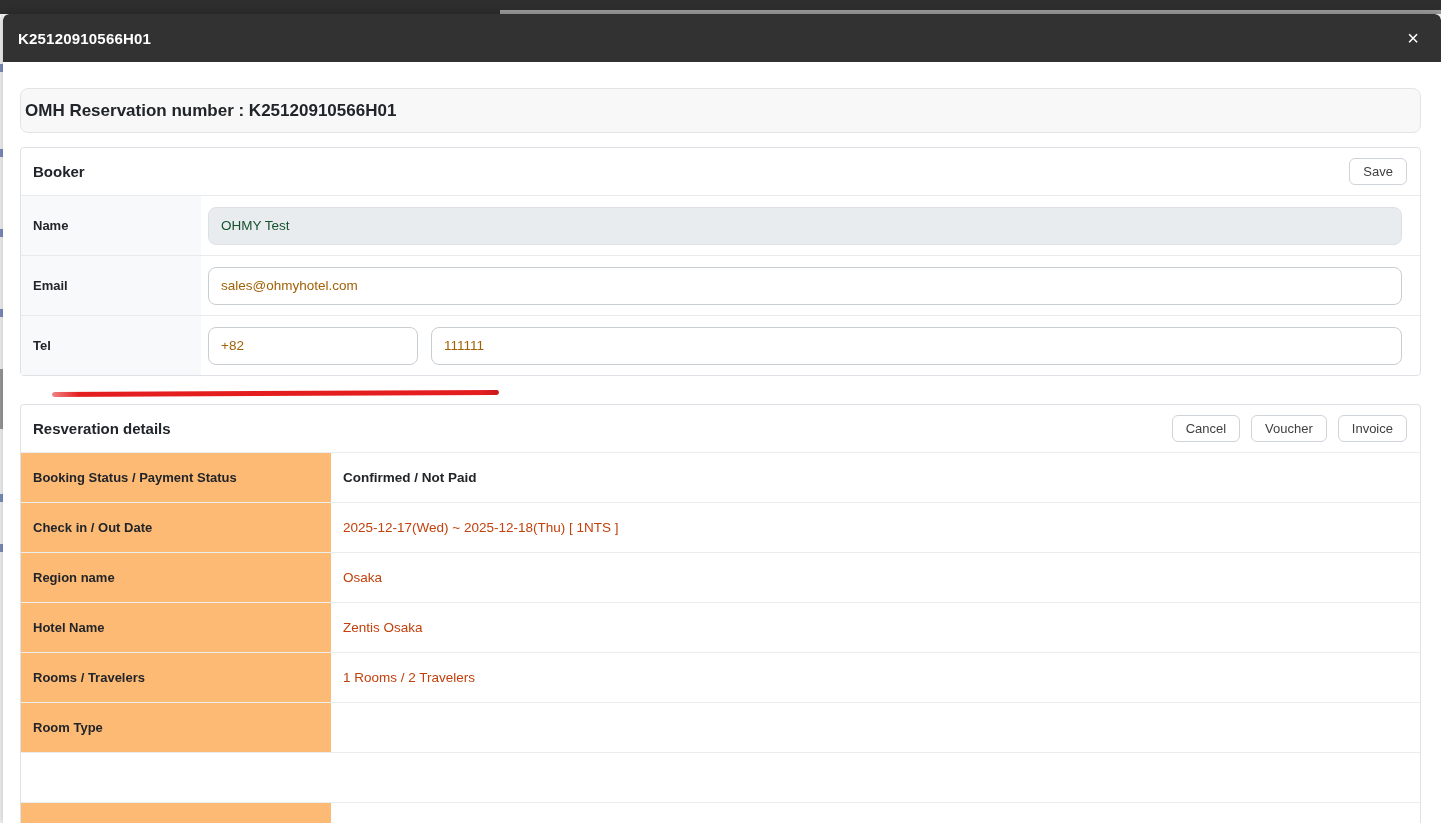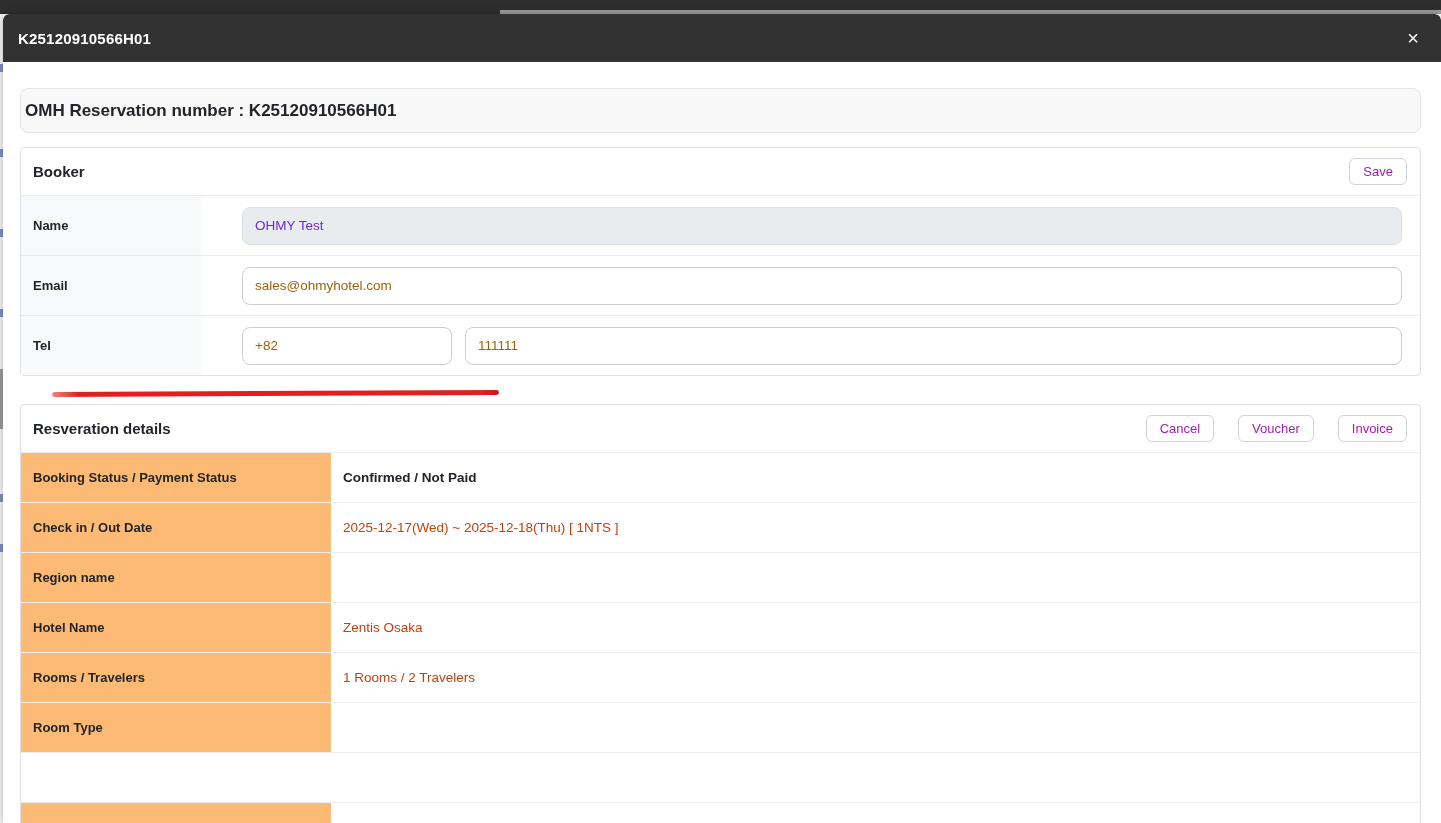--- a/index.html
+++ b/index.html
@@ -53,38 +53,38 @@
 
   
   .section { border: 1px solid #dee2e6; border-radius: 4px; background: #fff; }
   .section-header {
     height: 47px; display: flex; align-items: center; justify-content: space-between;
     padding: 0 13px 0 12px;
   }
   .section-title { font-weight: bold; font-size: 15px; }
   .btn {
     background: #ffffff; border: 1px solid #ced4da; border-radius: 6px;
-    font-size: 13px; color: #a21caf; padding: 5px 13px; cursor: pointer;
+    font-size: 13px; color: #404040; padding: 5px 13px; cursor: pointer;
     font-family: "Liberation Sans", sans-serif;
   }
-  .btn-group { display: flex; gap: 24px; }
-
-  
-  .form-row { display: flex; border-top: 1px solid #e9eaeb; height: 60px; gap: 34px; }
+  .btn-group { display: flex; gap: 11px; }
+
+  
+  .form-row { display: flex; border-top: 1px solid #e9eaeb; height: 60px; }
   .form-label {
     width: 180px; background: #f8f9fa; font-weight: bold; font-size: 13px;
     display: flex; align-items: center; padding-left: 12px; flex-shrink: 0;
   }
   .form-value { flex: 1; display: flex; align-items: center; padding: 10px 18px 10px 7px; gap: 13px; }
   .text-input {
     height: 38px; border: 1px solid #c9ced3; border-radius: 8px;
     font-size: 13.5px; color: #a16207; padding: 0 12px; width: 100%;
     font-family: "Liberation Sans", sans-serif; background: #fff;
   }
-  .text-input:disabled { background: #e9ecef; color: #6d28d9; border-color: #dde1e5; }
+  .text-input:disabled { background: #e9ecef; color: #14532d; border-color: #dde1e5; }
   .tel-code { width: 210px; flex: 0 0 210px; }
 
   
   .annotation-line {
     position: absolute; left: 52px; top: 391px; width: 447px; height: 5px;
     border-radius: 3px; transform: rotate(-0.25deg); z-index: 3;
     background: linear-gradient(90deg, rgba(228,30,31,0.55) 0%, #e41e1f 6%, #e41e1f 96%, #c8181a 100%);
   }
 
   
@@ -170,20 +170,21 @@
       <div class="detail-row">
         <div class="detail-label">Booking Status / Payment Status</div>
         <div class="detail-value bold">Confirmed / Not Paid</div>
       </div>
       <div class="detail-row">
         <div class="detail-label">Check in / Out Date</div>
         <div class="detail-value">2025-12-17(Wed) ~ 2025-12-18(Thu) [ 1NTS ]</div>
       </div>
       <div class="detail-row">
         <div class="detail-label">Region name</div>
+        <div class="detail-value">Osaka</div>
       </div>
       <div class="detail-row">
         <div class="detail-label">Hotel Name</div>
         <div class="detail-value">Zentis Osaka</div>
       </div>
       <div class="detail-row">
         <div class="detail-label">Rooms / Travelers</div>
         <div class="detail-value">1 Rooms / 2 Travelers</div>
       </div>
       <div class="detail-row">

